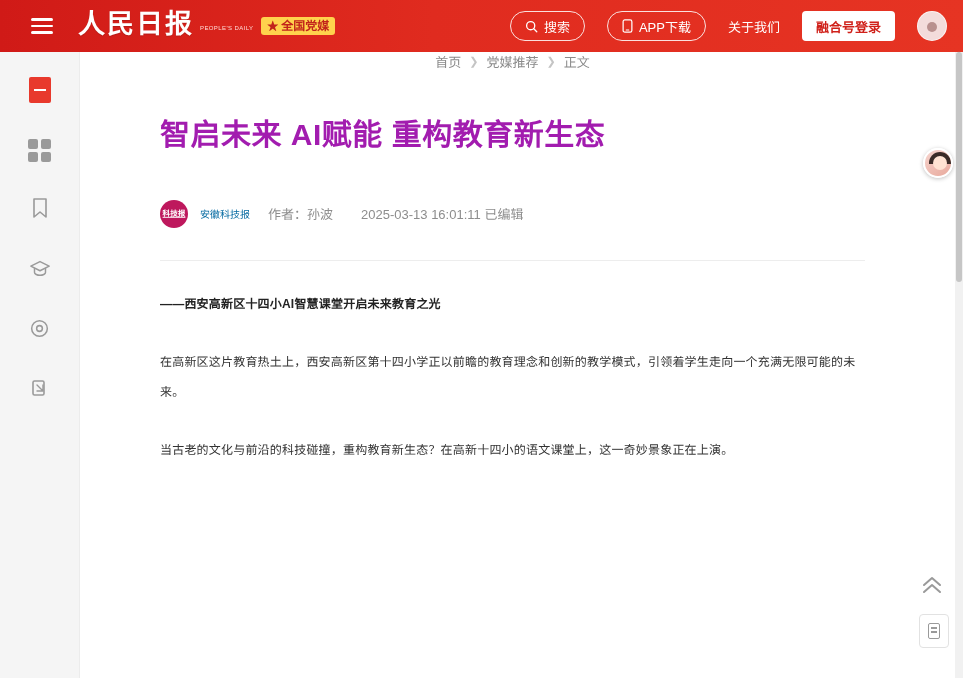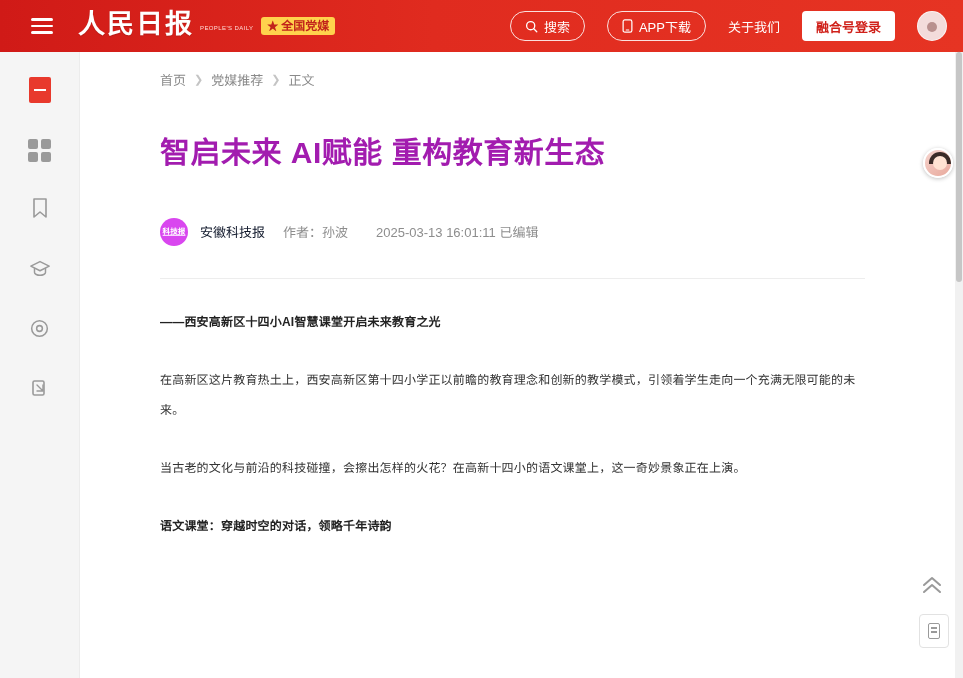--- a/index.html
+++ b/index.html
@@ -88,44 +88,44 @@
 
   
   .content {
     position: absolute; top: 52px; left: 80px; width: 875px; height: 626px;
     background: #fff; overflow: hidden;
   }
   .inner { padding: 0 90px 0 80px; }
 
   .breadcrumb {
     display: flex; align-items: center; gap: 8px;
-    font-size: 13px; color: #8a8a8a; padding-top: 18px;
+    font-size: 13px; color: #8a8a8a;  justify-content: center;
   }
   .breadcrumb .crumb { cursor: pointer; }
   .breadcrumb .crumb.last { color: #8a8a8a; cursor: default; }
   .breadcrumb .sep { color: #c4c4c4; font-size: 11px; }
 
   h1.article-title {
     font-family: "Liberation Sans", sans-serif;
     font-size: 30px; font-weight: bold; color: #a21caf;
     margin: 44px 0 0 0; line-height: 1.35; letter-spacing: .5px;
   }
 
   .meta-row {
     display: flex; align-items: center; gap: 12px;
     margin-top: 44px; font-size: 13px; color: #8d8d8d;
   }
   .src-badge {
     width: 28px; height: 28px; border-radius: 50%;
-    background: #d946ef; color: #fff; font-size: 8px; line-height: 9px;
+    background: #be185d; color: #fff; font-size: 8px; line-height: 9px;
     display: flex; align-items: center; justify-content: center; text-align: center;
     font-weight: bold; position: relative; overflow: hidden; flex: none; text-decoration: underline;
   }
   .src-badge .inner-txt { transform: scale(.95); }
-  .src-name { color: #0f172a; font-size: 13px; }
+  .src-name { color: #0369a1; font-size: 10px; }
   .meta-author { margin-left: 6px; }
   .meta-time { margin-left: 16px; }
 
   .divider { border-top: 1px solid #ededed; margin-top: 32px; }
 
   .body p {
     font-size: 12px; color: #333; line-height: 30px; margin: 28px 0 0 0;
     letter-spacing: .2px;
   }
   .body p.lead { font-weight: bold; color: #222; }
@@ -296,22 +296,21 @@
         <span class="src-name">安徽科技报</span>
         <span class="meta-author">作者：孙波</span>
         <span class="meta-time">2025-03-13 16:01:11 已编辑</span>
       </div>
 
       <div class="divider"></div>
 
       <div class="body">
         <p class="lead">——西安高新区十四小AI智慧课堂开启未来教育之光</p>
         <p>在高新区这片教育热土上，西安高新区第十四小学正以前瞻的教育理念和创新的教学模式，引领着学生走向一个充满无限可能的未来。</p>
-        <p>当古老的文化与前沿的科技碰撞，会擦出怎样的火花？在高新十四小的语文课堂上，这一奇妙景象正在上演。</p>
-        <p class="sub">语文课堂：穿越时空的对话，领略千年诗韵</p>
+        <p>当古老的文化与前沿的科技碰撞，重构教育新生态？在高新十四小的语文课堂上，这一奇妙景象正在上演。</p>
 
       </div>
     </div>
   </div>
 
   <div class="float-avatar">
     <div class="hair"></div>
     <div class="face"></div>
   </div>
 

